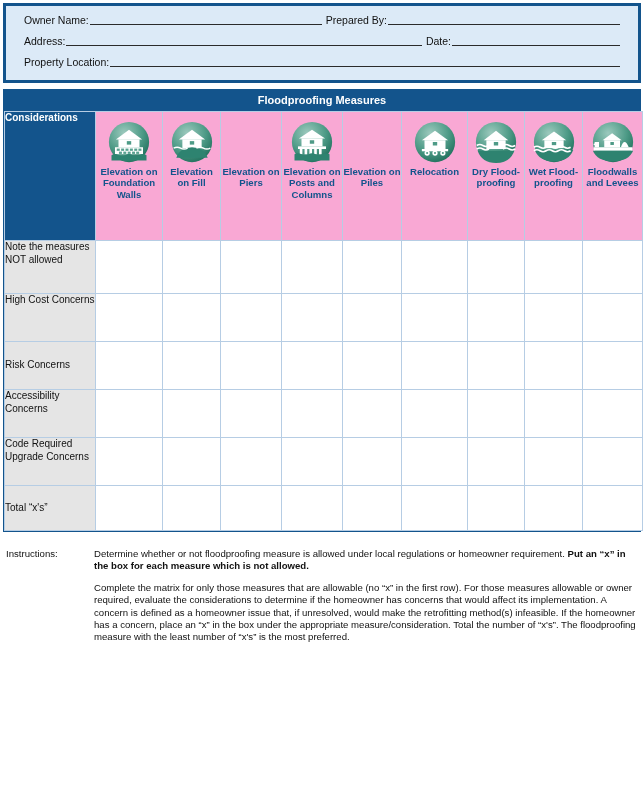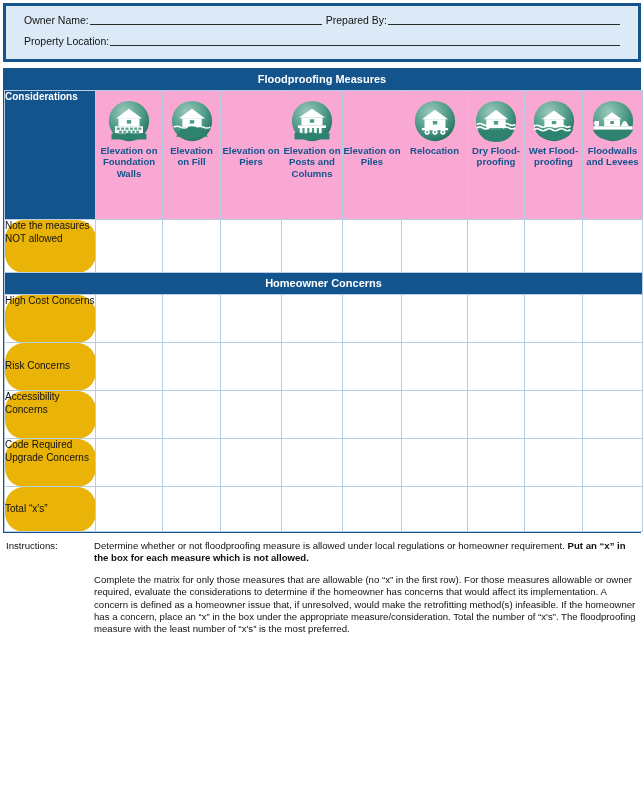--- a/index.html
+++ b/index.html
@@ -101,46 +101,45 @@
     background:#13548C;
     color:#fff;
     font-weight:bold;
     font-size:10px;
     vertical-align:bottom;
     text-align:left;
     padding:0 0 4px 5px;
     border:1px solid #13548C;
   }
   .rowlabel{
-    background:#eab308;
+    background:#e5e5e5;
     font-size:10px;
     line-height:12.6px;
     color:#111;
     padding:5px 4px 5px 5px;
     vertical-align:top;
     text-align:left;
-    border-radius:19px;
   }
   .rowlabel.vcenter{vertical-align:middle;}
   .cell{background:#ffffff;}
 
   tr.r-note td{height:52px;}
   tr.r-data td{height:47px;}
   tr.r-total td{height:44px;}
 
   .subband td{
     background:#13548C;
     border:1px solid #13548C;
     padding:0;
   }
   .subband .band{padding:4px 0 5px 0;}
 
   
   .instructions{
-    margin:7px 6px 0 6px;
+    margin:16px 6px 0 6px;
     display:flex;
     align-items:flex-start;
     font-size:9.6px;
     line-height:12.4px;
   }
   .ins-label{
     flex:0 0 88px;
     padding-top:0px;
   }
   .ins-body{flex:1 1 auto;}
@@ -157,20 +156,27 @@
     <div class="form-area">
 
       <div class="form-row">
         <span class="fl">Owner Name:</span>
         <span class="rule"></span>
         <span class="gap"></span>
         <span class="fl">Prepared By:</span>
         <span class="rule"></span>
       </div>
 
+      <div class="form-row">
+        <span class="fl">Address:</span>
+        <span class="rule"></span>
+        <span class="gap"></span>
+        <span class="fl">Date:</span>
+        <span class="rule" style="flex:0 0 168px;"></span>
+      </div>
 
       <div class="form-row">
         <span class="fl">Property Location:</span>
         <span class="rule"></span>
       </div>
 
     </div>
   </div>
 
   <div class="matrix">
@@ -393,25 +399,20 @@
         <td class="cell"></td>
         <td class="cell"></td>
         <td class="cell"></td>
         <td class="cell"></td>
         <td class="cell"></td>
         <td class="cell"></td>
         <td class="cell"></td>
         <td class="cell"></td>
       </tr>
 
-      <tr class="subband">
-        <td colspan="10">
-          <div class="band">Homeowner Concerns</div>
-        </td>
-      </tr>
 
 
       <tr class="r-data">
         <td class="rowlabel">High Cost Concerns</td>
         <td class="cell"></td>
             <td class="cell"></td>
         <td class="cell"></td>
             <td class="cell"></td>
         <td class="cell"></td>
             <td class="cell"></td>

